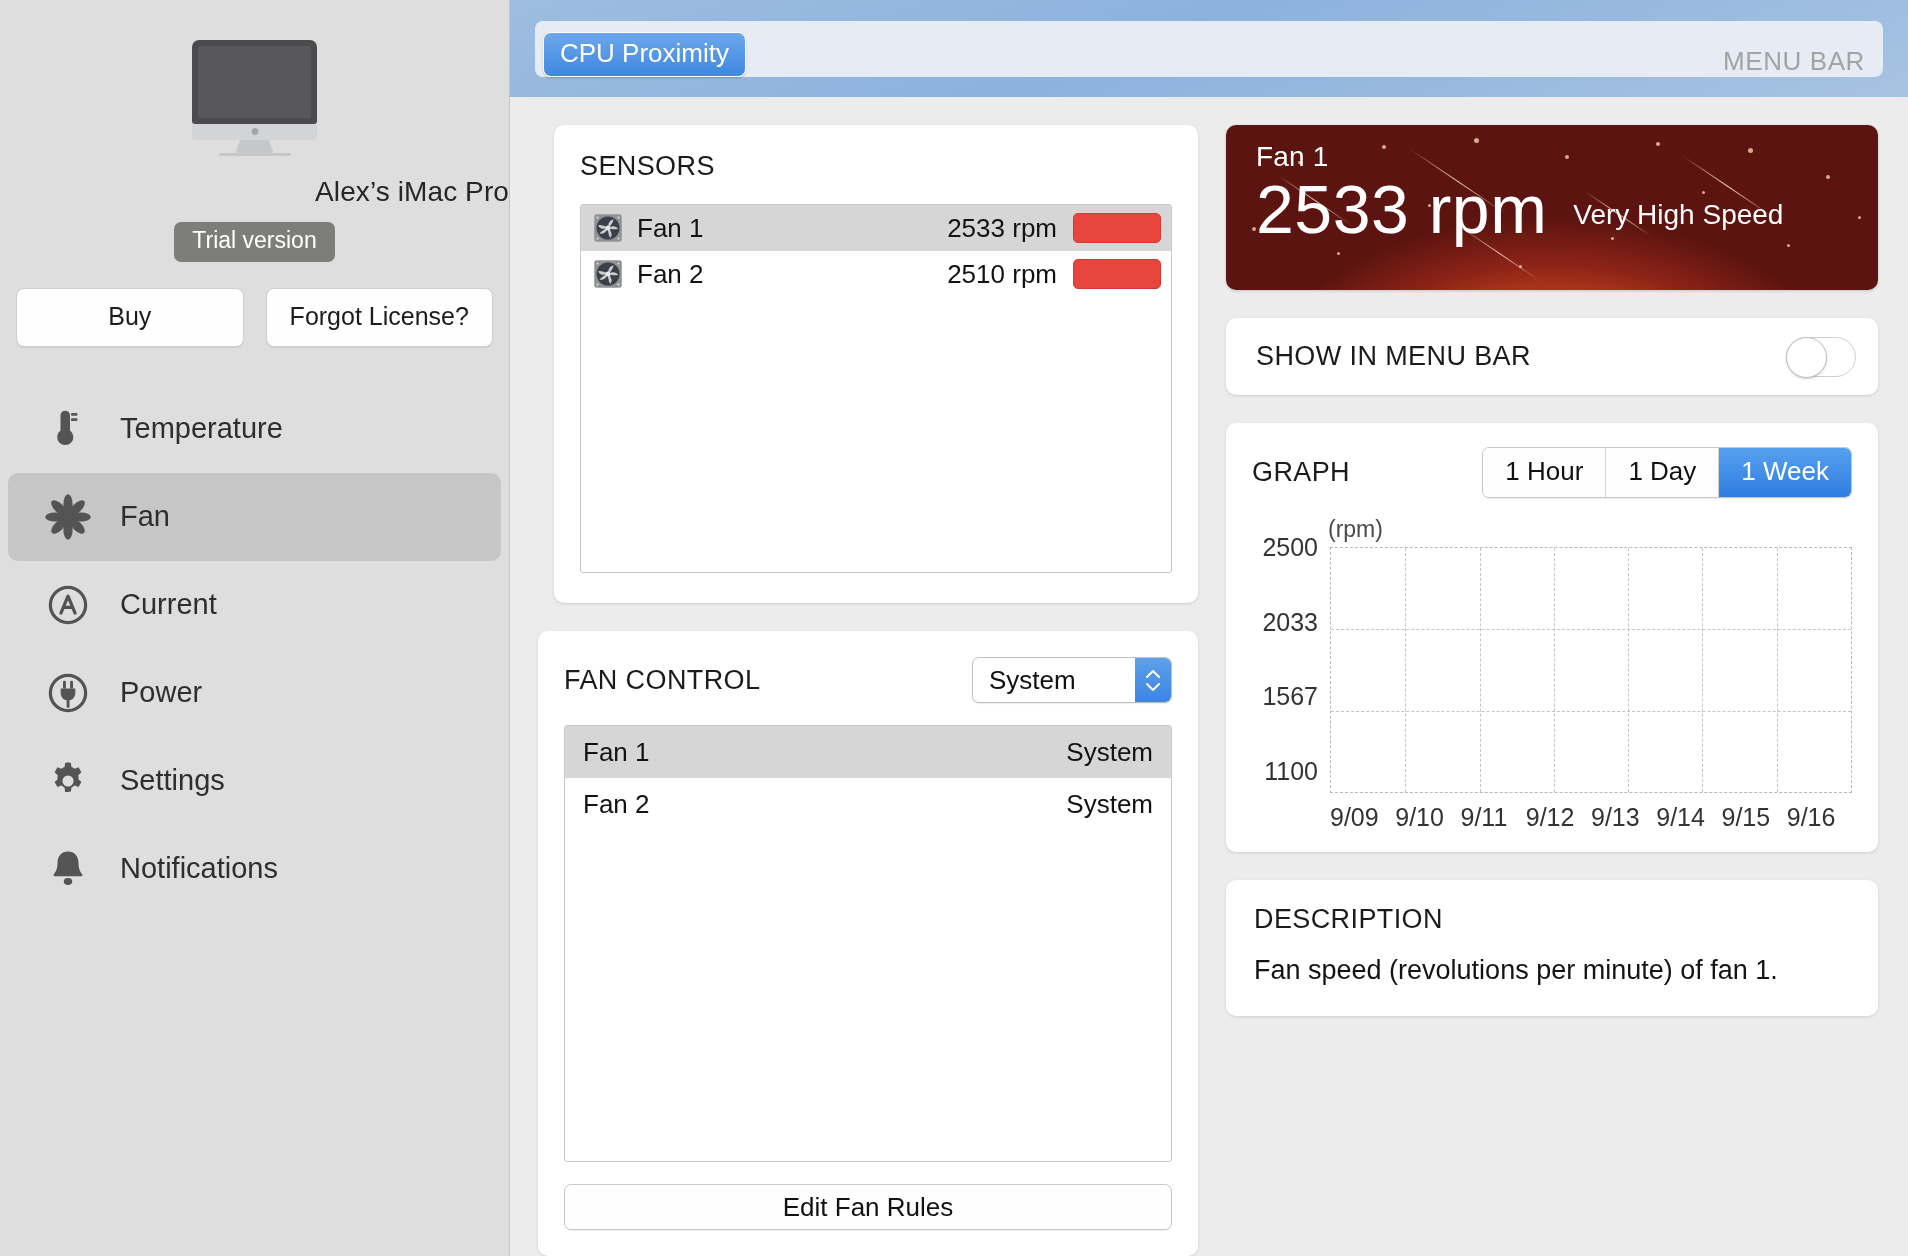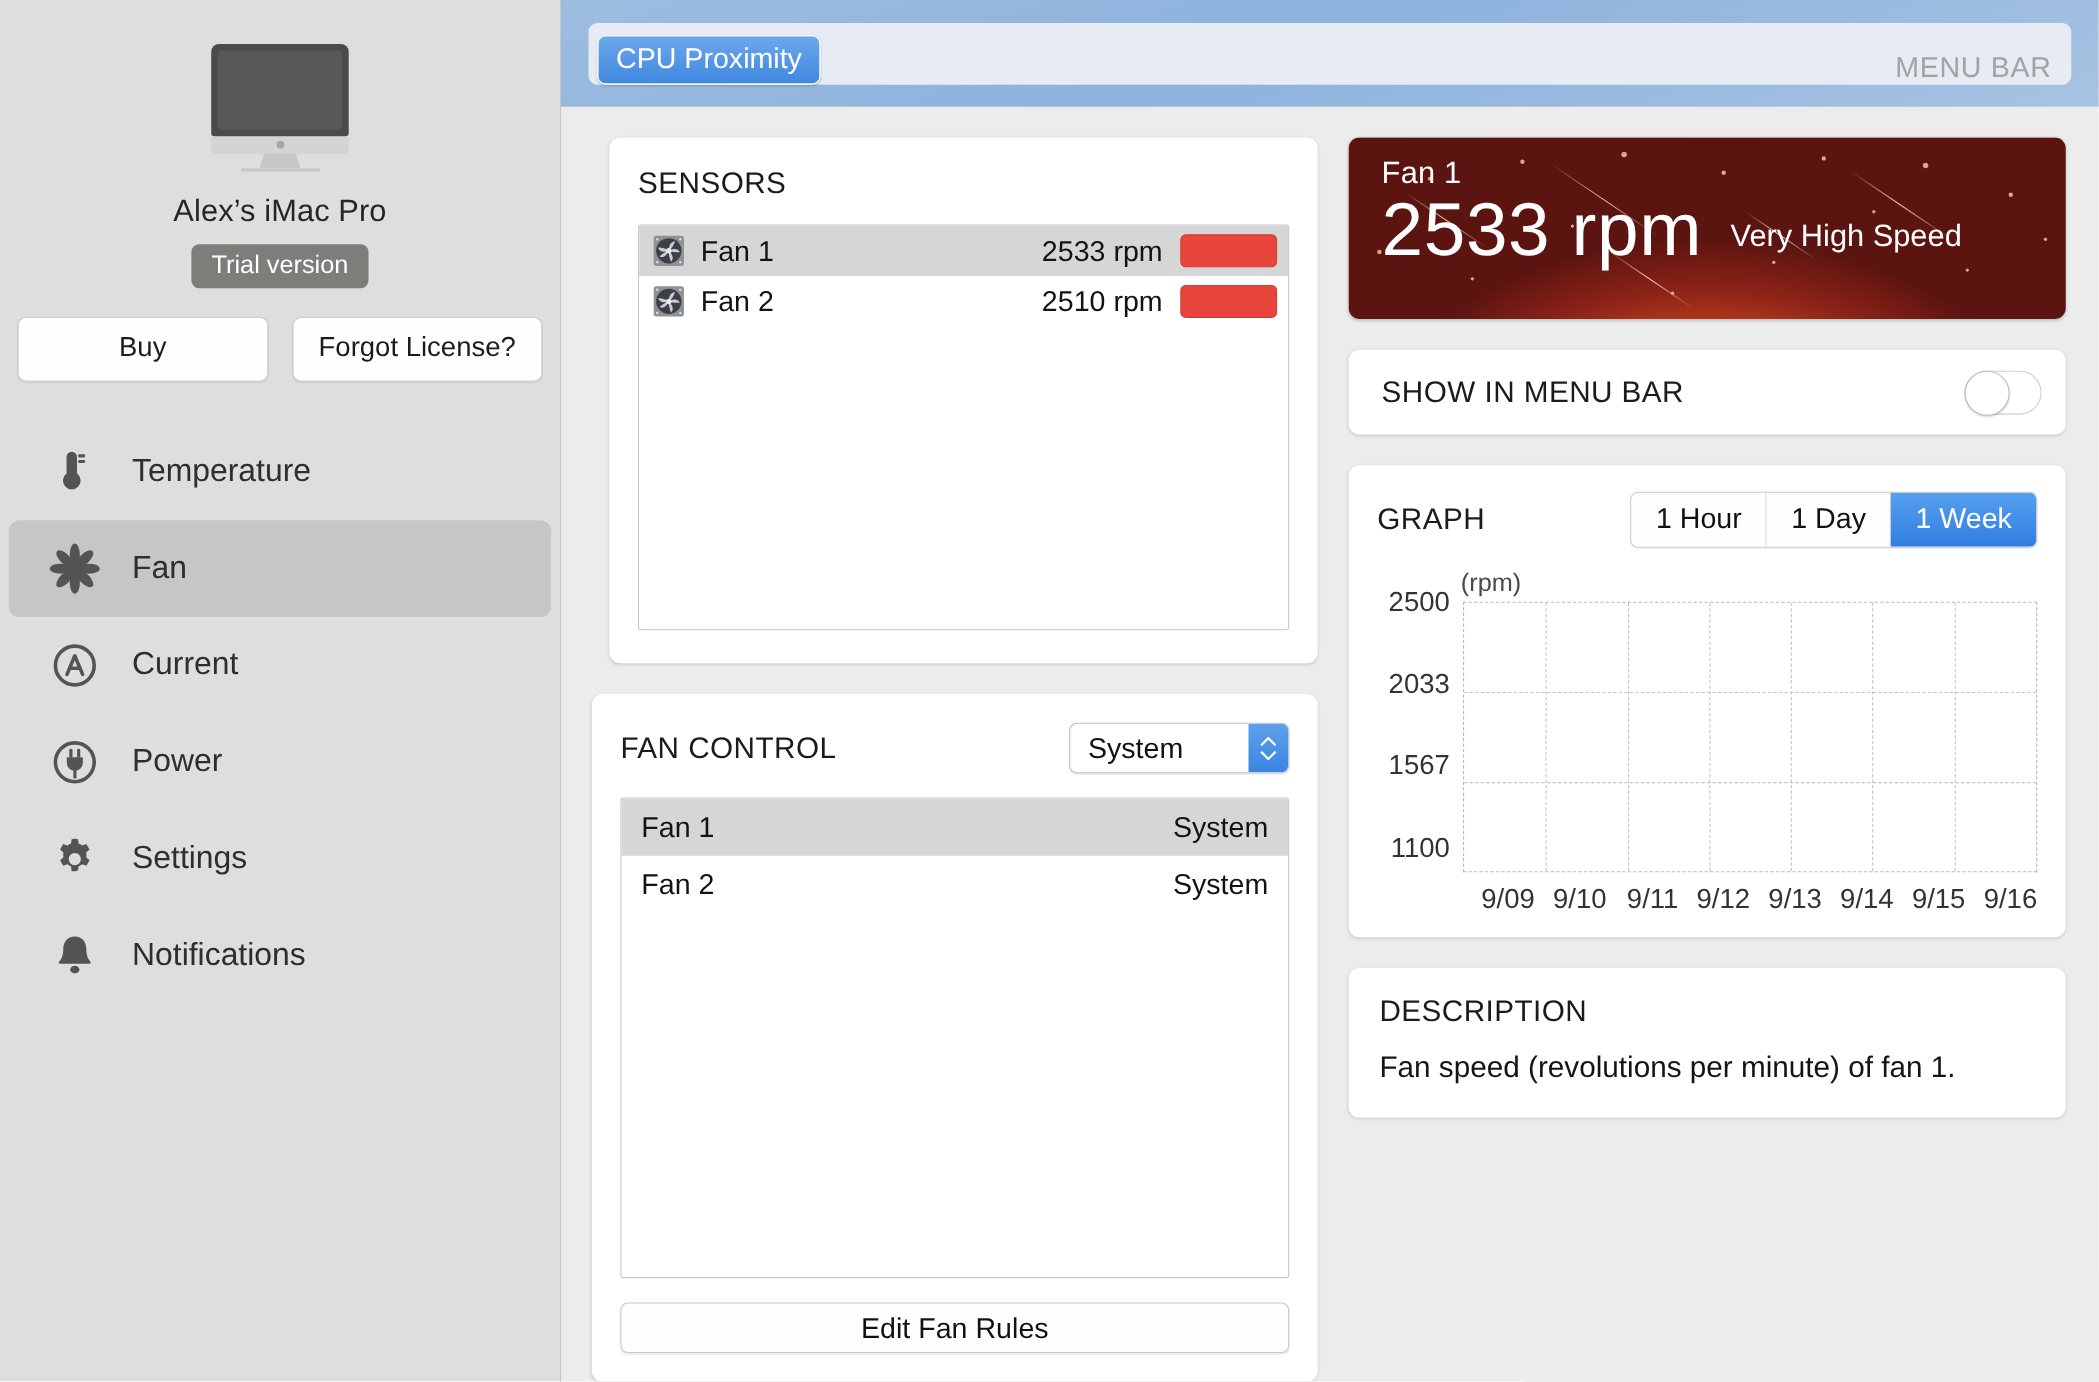--- a/index.html
+++ b/index.html
@@ -35,21 +35,21 @@
     left: 50%; top: 4px; transform: translateX(-50%);
   }
   .mac-stand {
     width: 38px; height: 13px; background: #c6c7c9;
     margin: 0 auto; border-radius: 0 0 3px 3px;
     clip-path: polygon(12% 0, 88% 0, 100% 100%, 0% 100%);
   }
   .mac-base { width: 72px; height: 3px; background: #c6c7c9; margin: 0 auto; border-radius: 2px; }
 
   .device-name {
-    text-align: center; font-size: 28px; color: #262626;
+    text-align: right; font-size: 28px; color: #262626;
     margin-top: 28px; letter-spacing: .1px;
   }
   .trial-badge {
     display: block; margin: 14px auto 0; background: #7d7d7a;
     color: #ffffff; font-size: 23px; padding: 6px 18px 8px;
     border-radius: 7px; width: fit-content; line-height: 1.12;
   }
   .license-row {
     display: flex; gap: 22px; margin: 26px 16px 0;
   }
@@ -219,21 +219,21 @@
     padding-right: 12px; height: 246px; margin-top: -11px;
   }
   .y-tick { font-size: 25px; color: #333; line-height: 22px; }
   .plot {
     flex: 1; height: 246px; position: relative;
     border: 1px dashed #b9b9b9; background: #ffffff;
   }
   .vline { position: absolute; top: 0; bottom: 0; width: 0; border-left: 1px dashed #c4c4c4; }
   .hline { position: absolute; left: 0; right: 0; height: 0; border-top: 1px dashed #c4c4c4; }
   .x-axis { display: flex; margin-left: 78px; margin-top: 10px; }
-  .x-tick { flex: 1; text-align: right; font-size: 25px; color: #333; }
+  .x-tick { flex: 1; text-align: left; font-size: 25px; color: #333; }
 
   
   .desc-card { padding: 24px 28px 30px; }
   .desc-text { font-size: 27px; color: #141414; margin-top: 20px; }
 </style>
 </head>
 <body>
 
 <div class="app">
 

